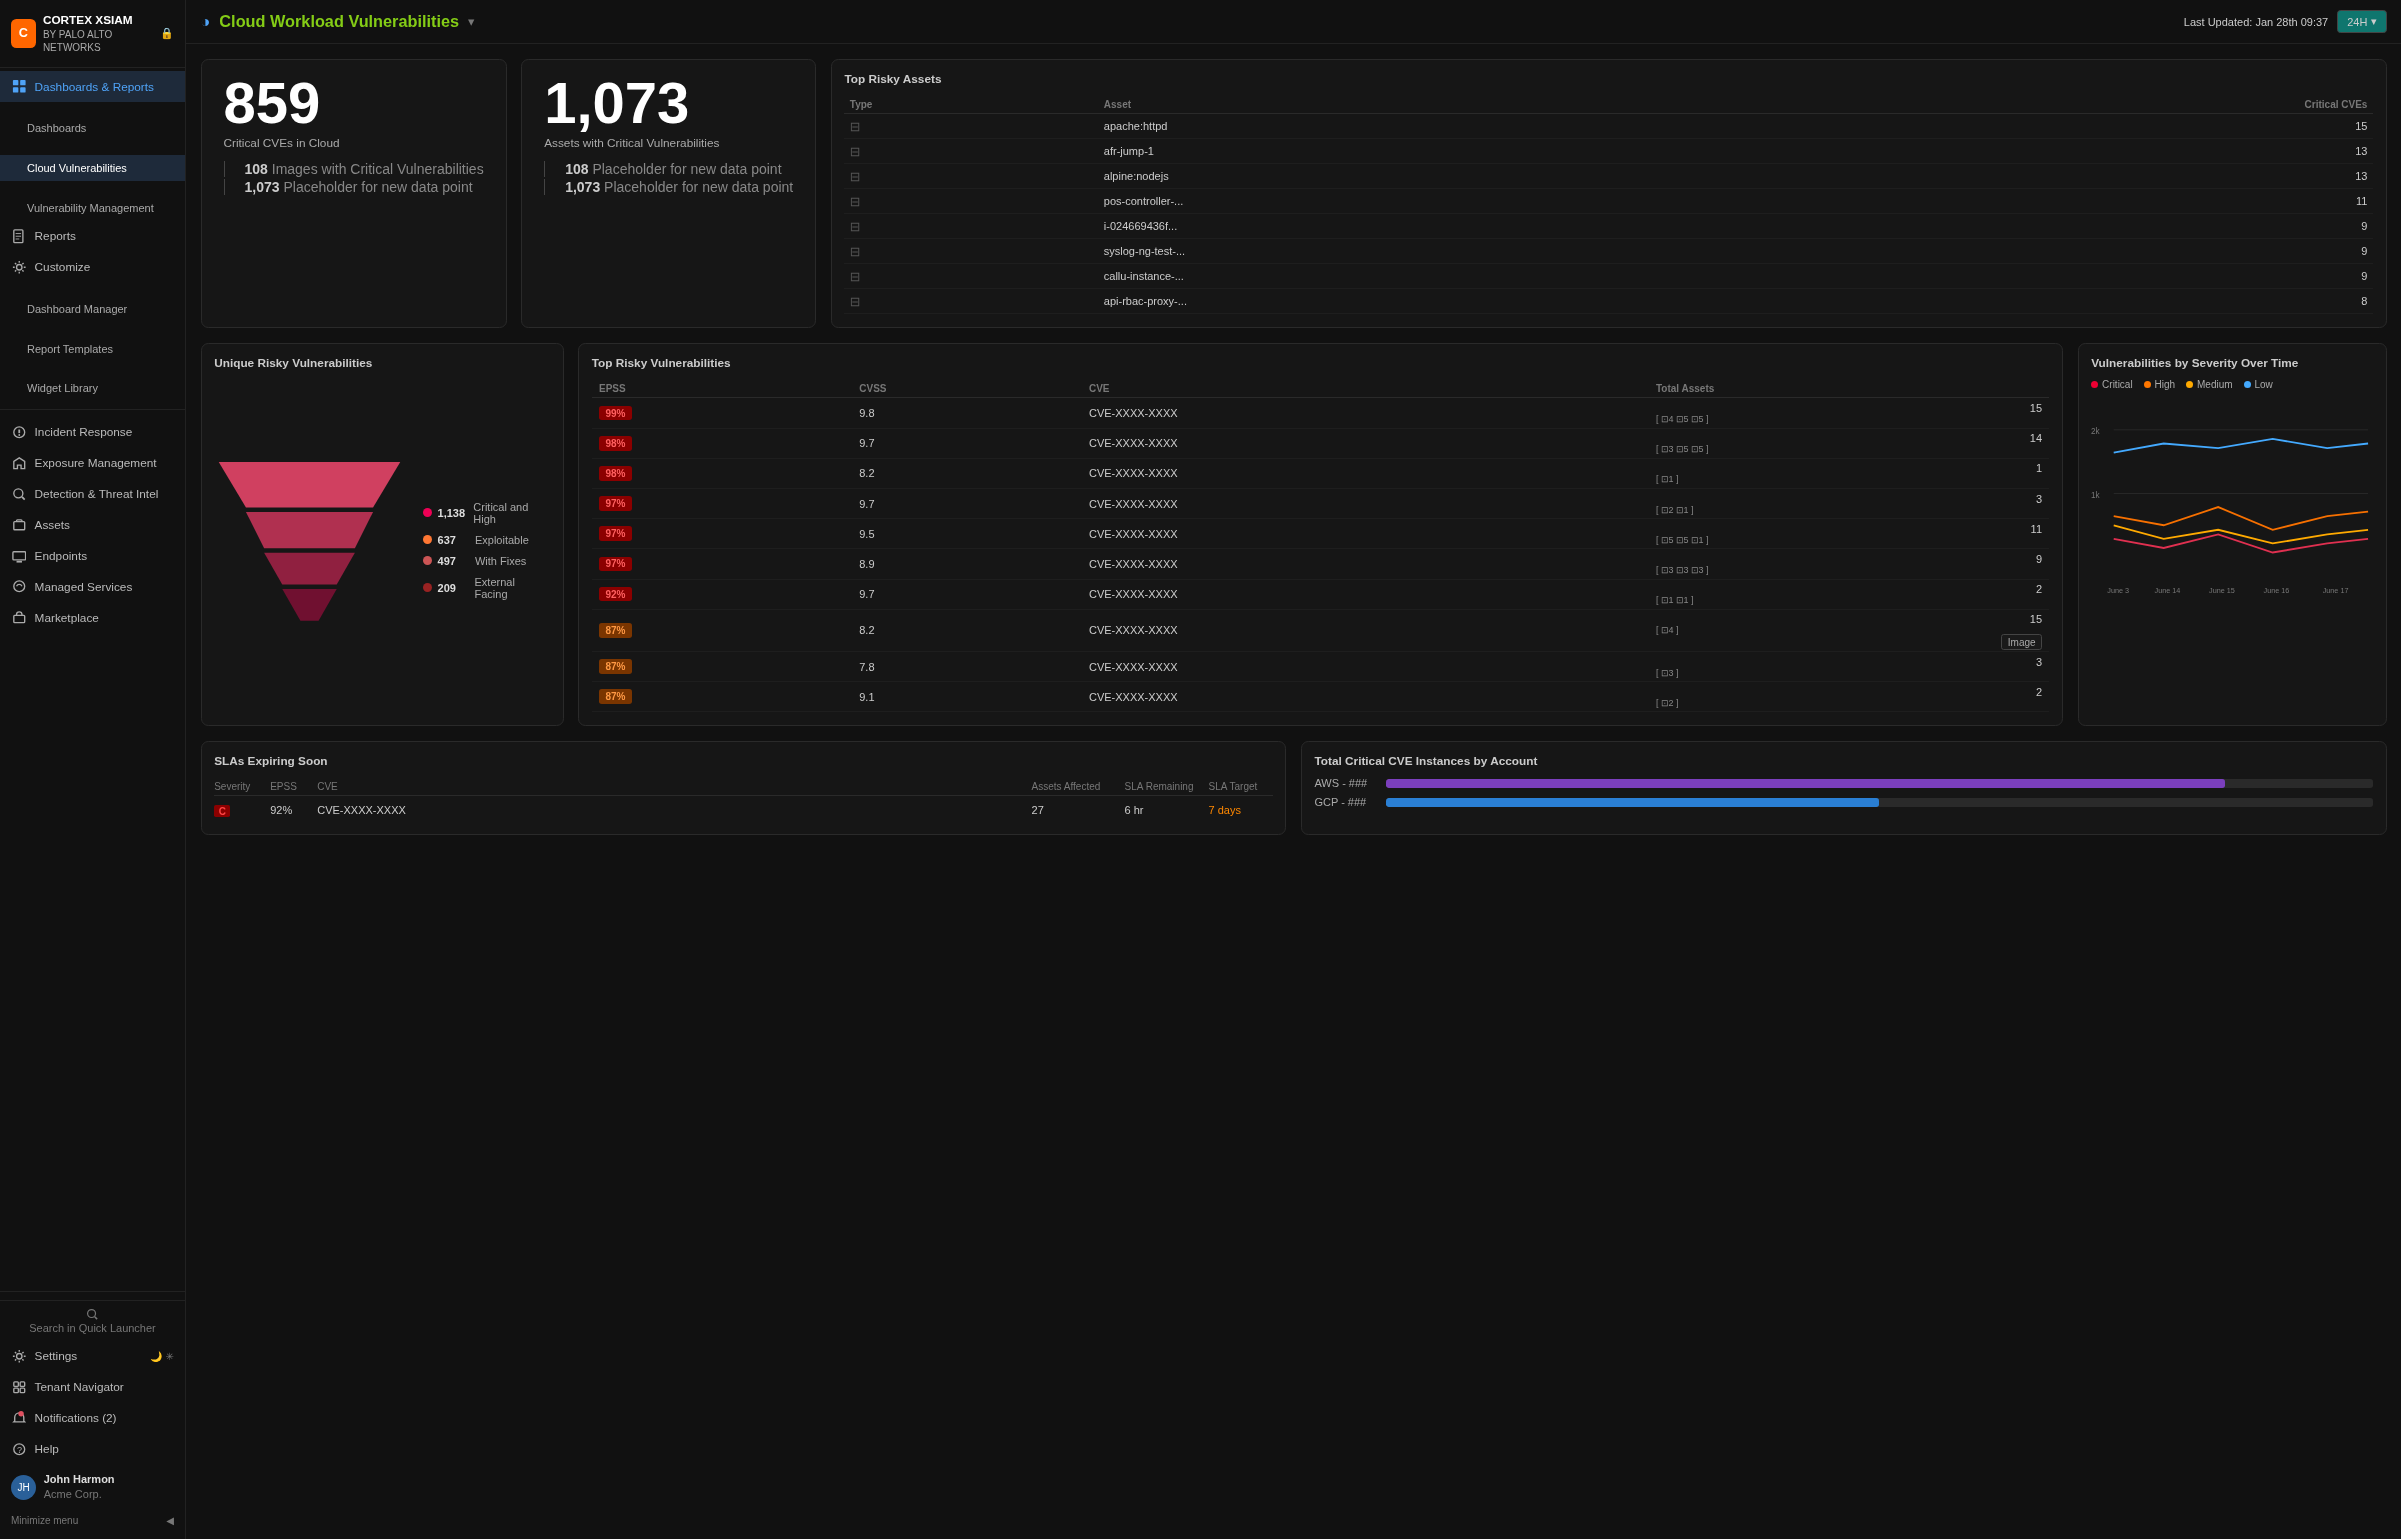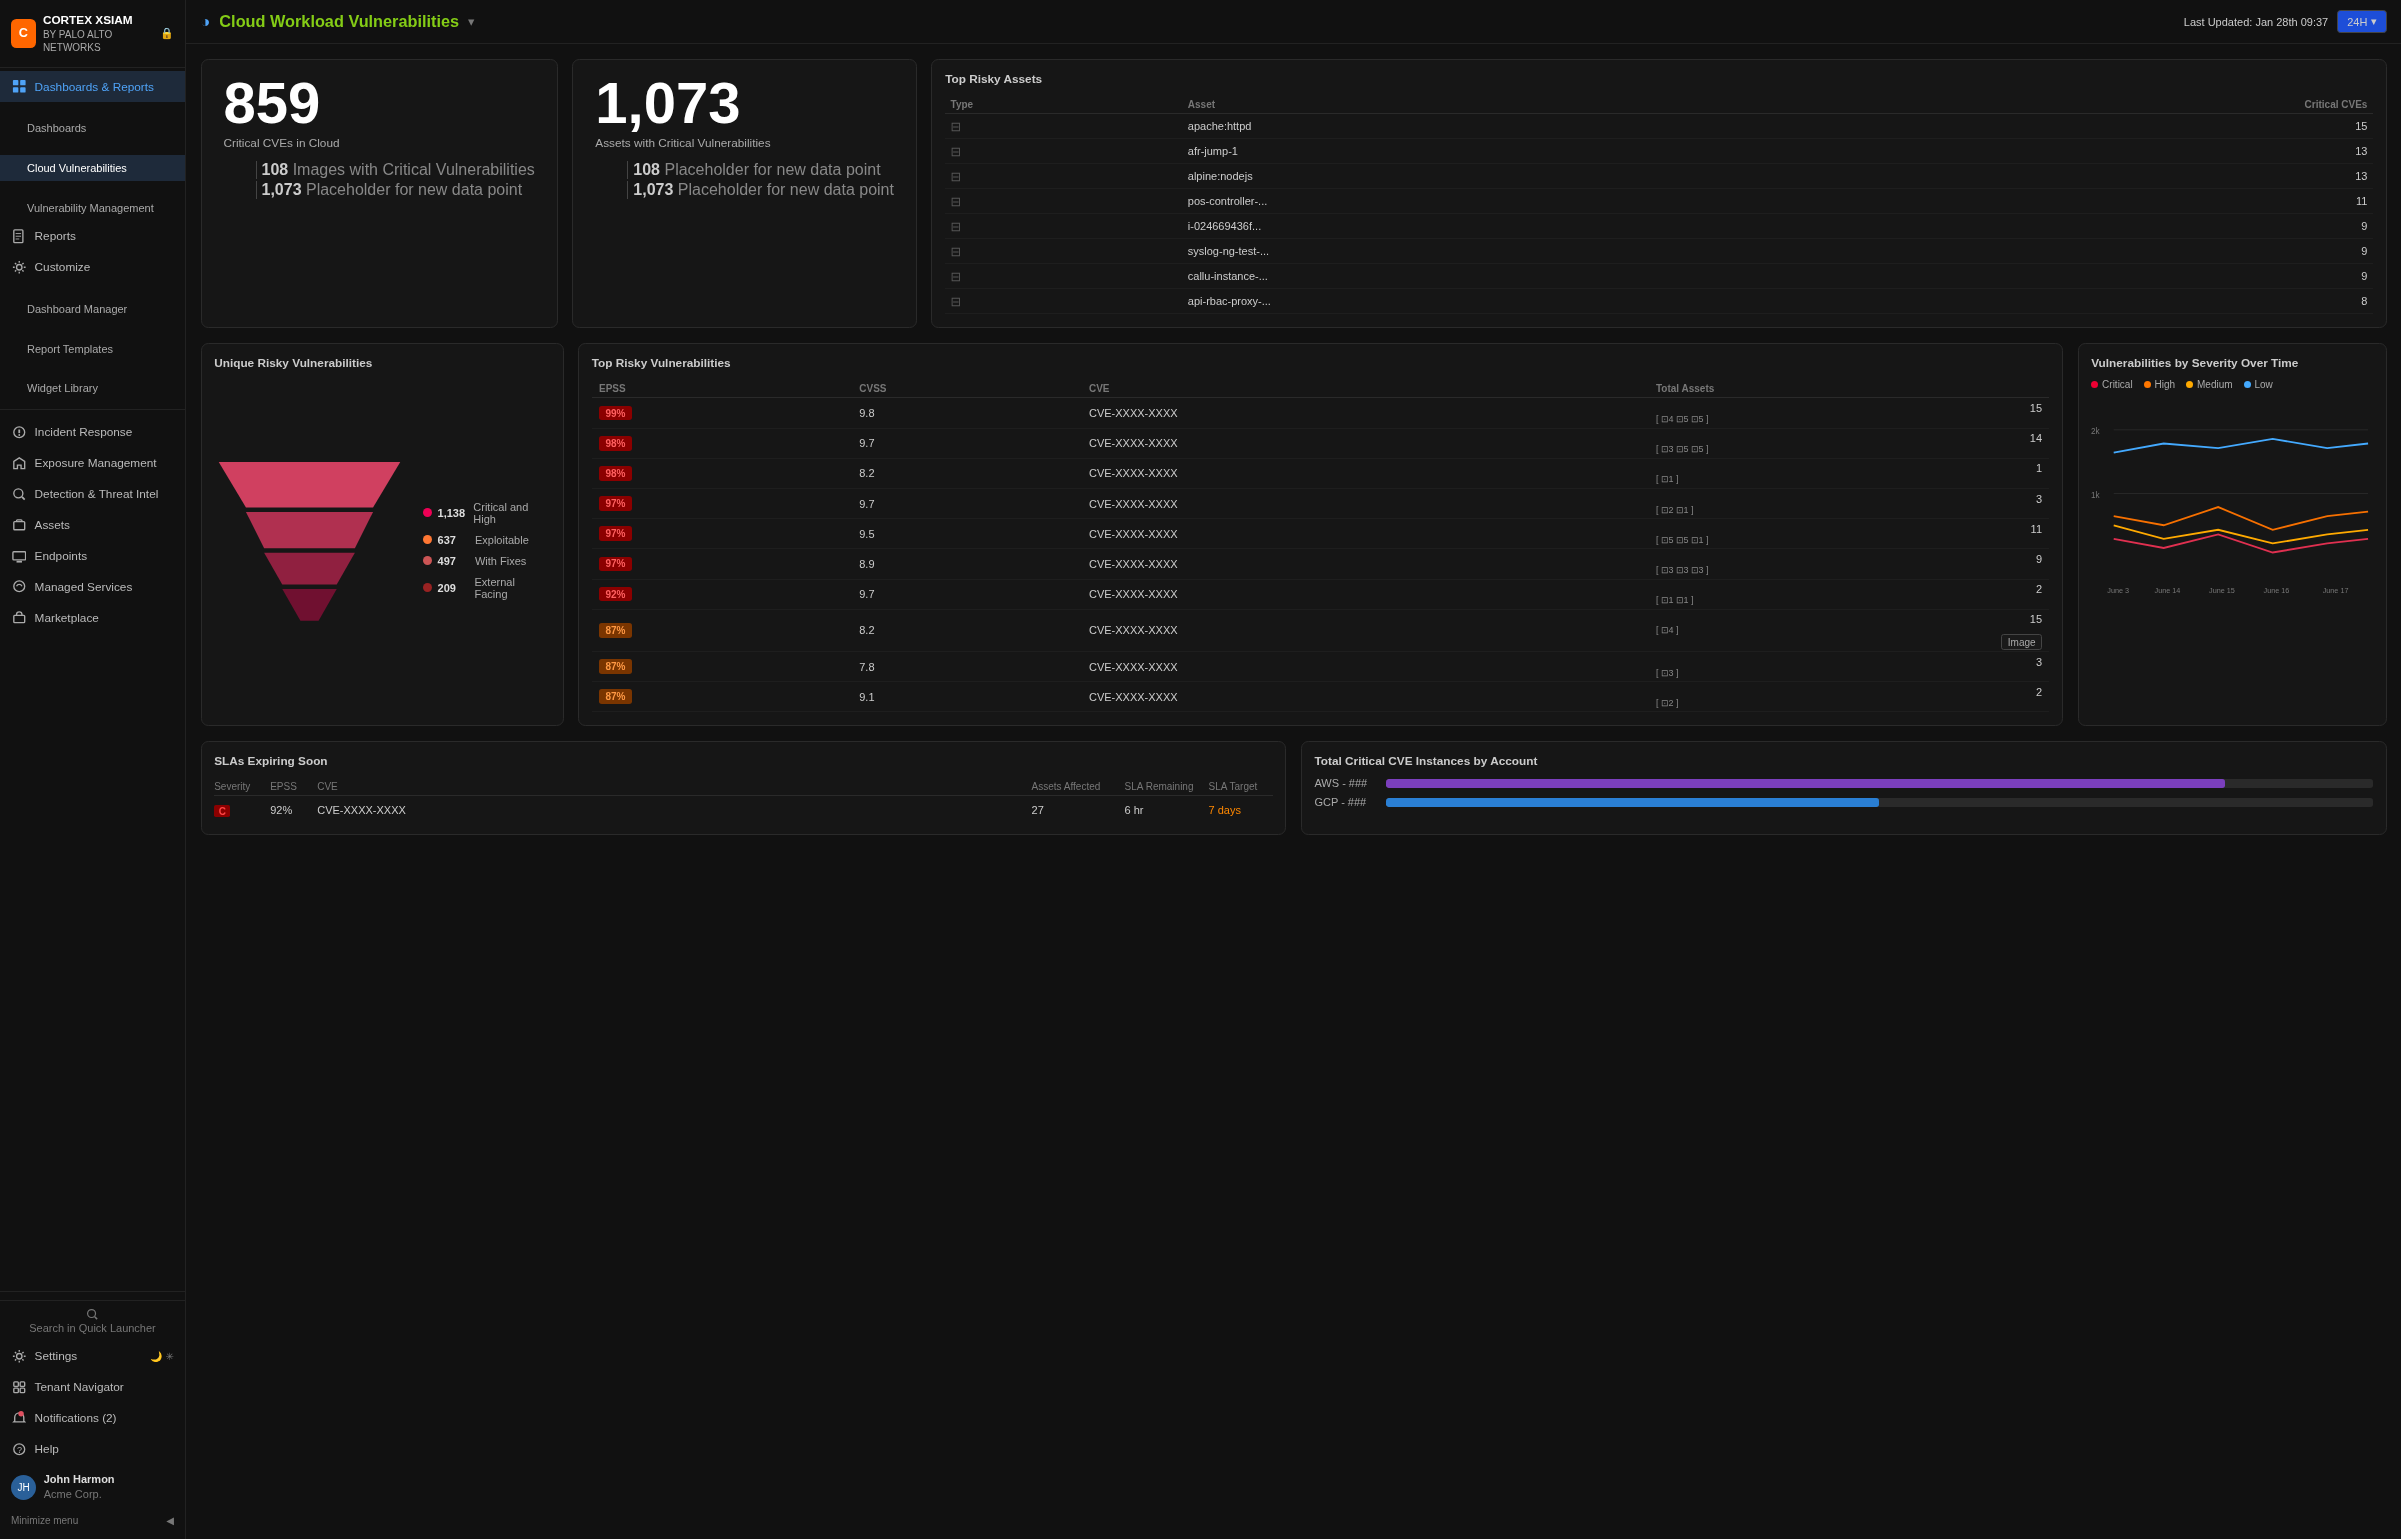--- a/index.html
+++ b/index.html
@@ -50,21 +50,21 @@
       display: flex; align-items: center; padding: 0 14.5px; height: 44px;
       border-bottom: 0.9px solid #222; background: #111; gap: 9px; flex-shrink: 0;
     }
     .header-icon { color: #4fa3f7; font-size: 16.3px; }
     .header-title { font-size: 16.3px; font-weight: 600; color: #84cc16; }
     .header-caret { color: #777; font-size: 12.7px; }
     .header-right { margin-left: auto; display: flex; align-items: center; gap: 9px; }
     .last-updated { font-size: 11px; color: #888; }
     .last-updated span { color: #ccc; }
     .time-btn {
-      background: #1d4ed8; border: 0.9px solid #444; color: #ccc; padding: 3.6px 9px;
+      background: #0f766e; border: 0.9px solid #444; color: #ccc; padding: 3.6px 9px;
       border-radius: 3.6px; font-size: 11px; cursor: pointer; display: flex; align-items: center; gap: 3.6px;
     }
 
     
     .content {
       flex: 1; overflow-y: auto; overflow-x: hidden; padding: 14.5px;
       display: flex; flex-direction: column; gap: 14.5px;
     }
 
     
@@ -72,21 +72,21 @@
 
     
     .big-stats { display: flex; gap: 14.5px; flex: 0 0 auto; }
     .big-stat-card {
       background: #161616; border: 0.9px solid #2a2a2a; border-radius: 7.3px; padding: 14.5px 22px;
       min-width: 200px;
     }
     .big-stat-number { font-size: 58px; font-weight: 700; color: #fff; line-height: 1; }
     .big-stat-label { font-size: 11.8px; color: #aaa; margin-top: 3.6px; margin-bottom: 11px; }
     .big-stat-sub { display: flex; flex-direction: column; gap: 2.7px; }
-    .big-stat-sub-item { font-size: 16px; color: #888; padding-left: 5px; border-left: 1.8px solid #444; margin-left: 32px; }
+    .big-stat-sub-item { font-size: 14px; color: #888; padding-left: 20px; border-left: 1.8px solid #444; }
     .big-stat-sub-item .num { color: #ccc; font-weight: 600; }
 
     
     .risky-assets-card {
       background: #161616; border: 0.9px solid #2a2a2a; border-radius: 7.3px; padding: 12.7px;
       flex: 1;
     }
     .card-title { font-size: 11.8px; font-weight: 600; color: #ccc; margin-bottom: 9px; }
     .table { width: 100%; border-collapse: collapse; }
     .table th { font-size: 10px; color: #777; text-align: left; padding: 3.6px 5.4px; border-bottom: 0.9px solid #2a2a2a; }

